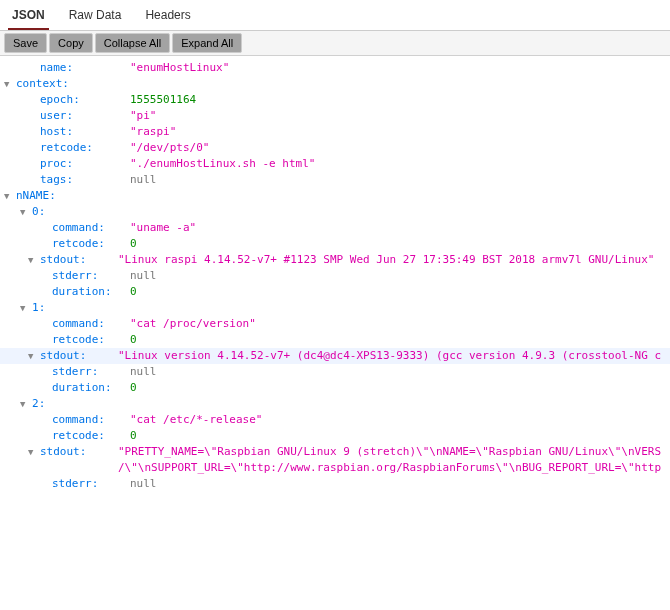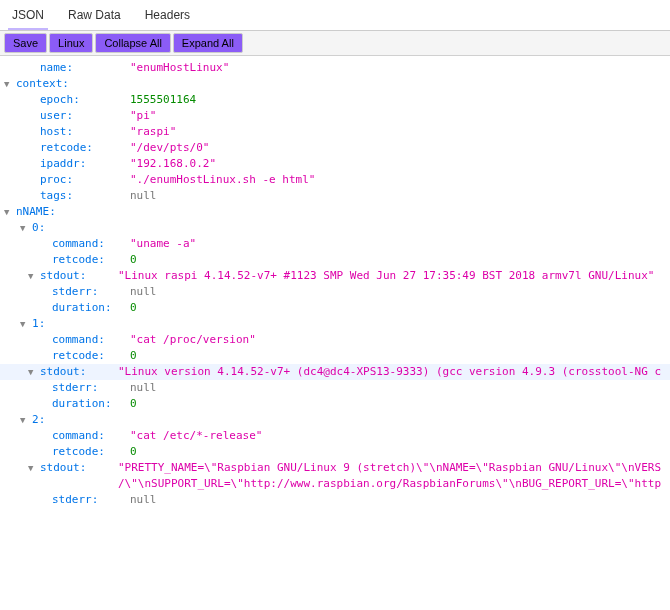--- a/index.html
+++ b/index.html
@@ -17,35 +17,35 @@
   padding: 4px 8px 0 8px;
   gap: 16px;
 }
 .tab {
   padding: 4px 4px 6px 4px;
   font-size: 12px;
   color: #333;
   cursor: pointer;
 }
 .tab.active {
-  border-bottom: 2px solid #c4b5fd;
-  font-weight: 400;
+  border-bottom: 2px solid #7f1d1d;
+  font-weight: 700;
 }
 .toolbar {
   display: flex;
   gap: 2px;
   padding: 2px 4px;
   border-bottom: 1px solid #d0d0d0;
   background: #f5f5f5;
 }
 .toolbar button {
   font-size: 11px;
   padding: 3px 8px;
   border: 1px solid #ccc;
-  background: #8b5cf6;
+  background: #a3a3a3;
   cursor: pointer;
   border-radius: 2px;
 }
 
 .tree {
   font-family: Menlo, Monaco, Consolas, monospace;
   font-size: 11px;
   padding: 4px 0;
   line-height: 16px;
 }
@@ -86,21 +86,21 @@
 <body>
 
 <div class="tabs">
   <div class="tab active">JSON</div>
   <div class="tab">Raw Data</div>
   <div class="tab">Headers</div>
 </div>
 
 <div class="toolbar">
   <button>Save</button>
-  <button>Linux</button>
+  <button>Copy</button>
   <button>Collapse All</button>
   <button>Expand All</button>
 </div>
 
 <div class="tree">
 
   <div class="row">
       <span class="indent" style="width:28px"></span>
       <span class="nokey-toggle"></span>
       <span class="key" style="min-width:90px">name</span>
@@ -132,26 +132,20 @@
     </div>
   <div class="row">
       <span class="indent" style="width:28px"></span>
       <span class="nokey-toggle"></span>
       <span class="key" style="min-width:90px">retcode</span>
       <span class="val val-str">"/dev/pts/0"</span>
     </div>
   <div class="row">
       <span class="indent" style="width:28px"></span>
       <span class="nokey-toggle"></span>
-      <span class="key" style="min-width:90px">ipaddr</span>
-      <span class="val val-str">"192.168.0.2"</span>
-    </div>
-  <div class="row">
-      <span class="indent" style="width:28px"></span>
-      <span class="nokey-toggle"></span>
       <span class="key" style="min-width:90px">proc</span>
       <span class="val val-str">"./enumHostLinux.sh -e html"</span>
     </div>
   <div class="row">
       <span class="indent" style="width:28px"></span>
       <span class="nokey-toggle"></span>
       <span class="key" style="min-width:90px">tags</span>
       <span class="val val-null">null</span>
     </div>
 

